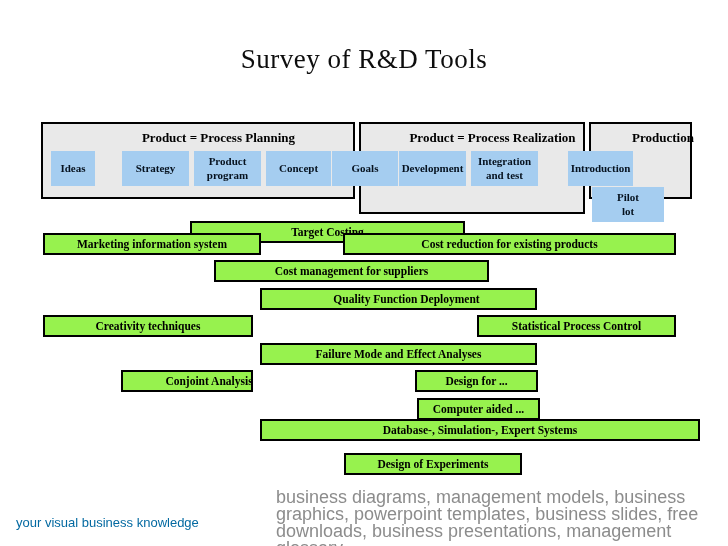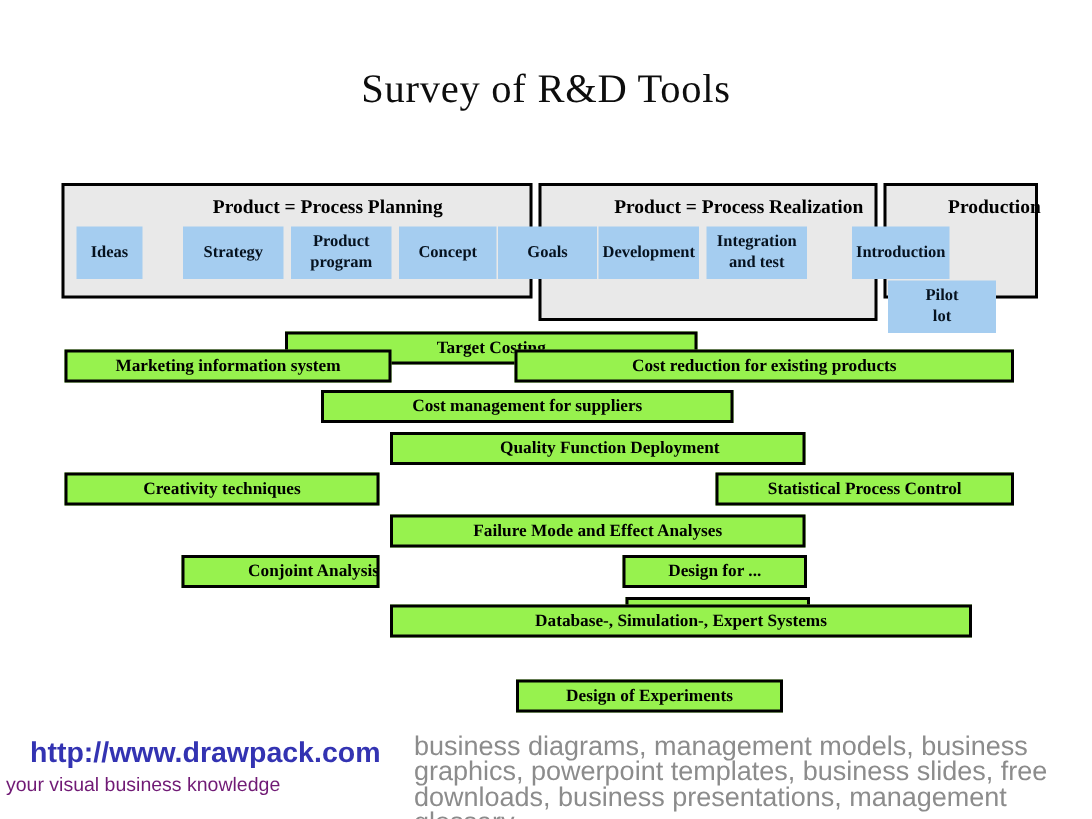--- a/index.html
+++ b/index.html
@@ -51,22 +51,22 @@
 
   
   .footer { position:absolute; left:0; top:486px; width:728px; height:60px;
     font-family:"Liberation Sans", sans-serif; }
   .footer-url {
     position:absolute; left:20px; top:6px;
     font-size:19px; font-weight:bold; color:var(--link_blue,#3333b2);
     text-decoration:none; cursor:pointer;
   }
   .footer-tagline {
-    position:absolute; left:4px; top:29px;
-    font-size:13px; color:#701a75;
+    position:absolute; left:16px; top:29px;
+    font-size:13px; color:#0369a1;
   }
   .footer-desc {
     position:absolute; left:276px; top:3px; width:448px;
     font-size:18px; line-height:17px; color:var(--footer_gray,#8c8c8c);
   }
 </style>
 </head>
 <body>
 
 <div class="slide">
@@ -103,23 +103,22 @@
       <div class="tool" style="left: 43px; top: 233px; width: 218px;">Marketing information system</div>
       <div class="tool" style="left: 343px; top: 233px; width: 333px;">Cost reduction for existing products</div>
       <div class="tool" style="left: 190px; top: 260px; width: 275px; margin-left: 24px;">Cost management for suppliers</div>
       <div class="tool" style="left: 260px; top: 288px; width: 277px; padding-left: 16px;">Quality Function Deployment</div>
       <div class="tool" style="left: 43px; top: 315px; width: 210px;">Creativity techniques</div>
       <div class="tool" style="left: 477px; top: 315px; width: 199px;">Statistical Process Control</div>
       <div class="tool" style="left: 260px; top: 343px; width: 277px;">Failure Mode and Effect Analyses</div>
       <div class="tool" style="left: 121px; top: 370px; width: 132px; padding-left: 44px;">Conjoint Analysis</div>
       <div class="tool" style="left: 415px; top: 370px; width: 123px;">Design for ...</div>
       <div class="tool" style="left: 417px; top: 398px; width: 123px;">Computer aided ...</div>
-      <div class="tool" style="left: 260px; top: 403px; width: 388px;">Database-, Simulation-, Expert Systems</div>
+      <div class="tool" style="left: 260px; top: 419px; width: 440px;">Database-, Simulation-, Expert Systems</div>
       <div class="tool" style="left: 344px; top: 453px; width: 178px;">Design of Experiments</div>
     </div>
 
   <div class="footer">
-    <a class="footer-url">http://www.drawpack.com</a>
     <div class="footer-tagline">your visual business knowledge</div>
     <div class="footer-desc">business diagrams, management models, business graphics, powerpoint templates, business slides, free downloads, business presentations, management glossary</div>
   </div>
 
 </div>
 
 </body></html>

